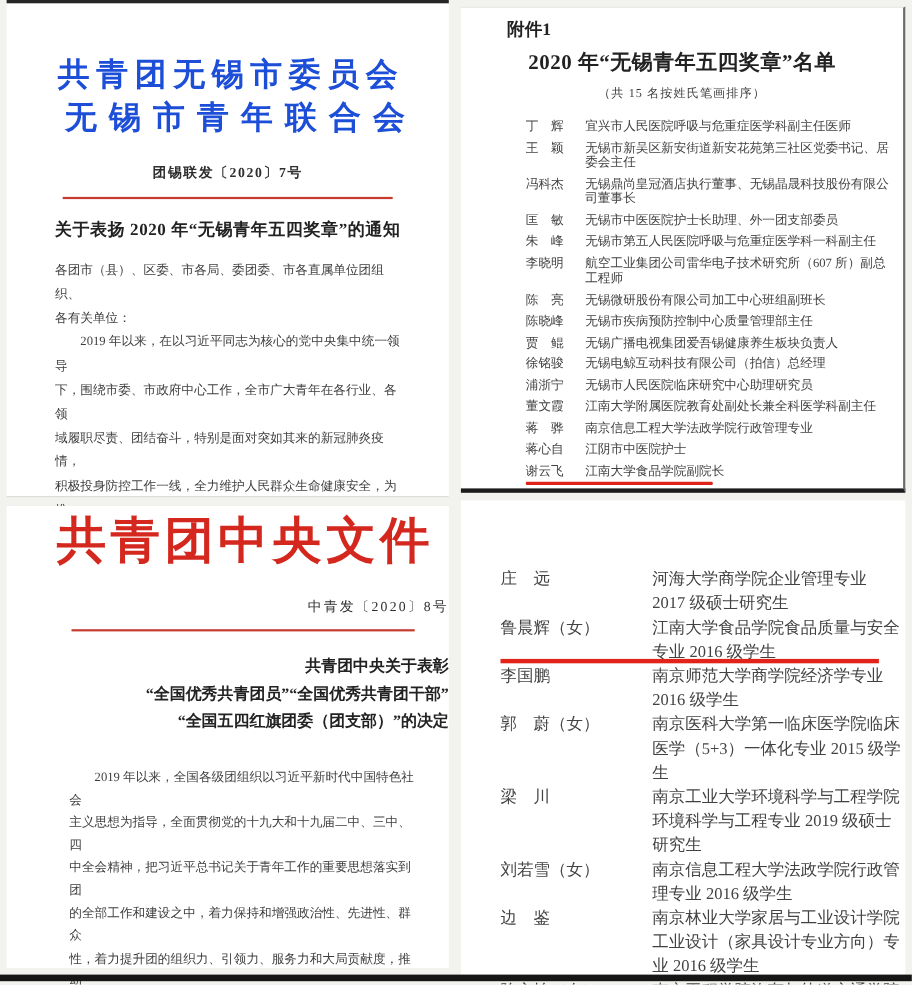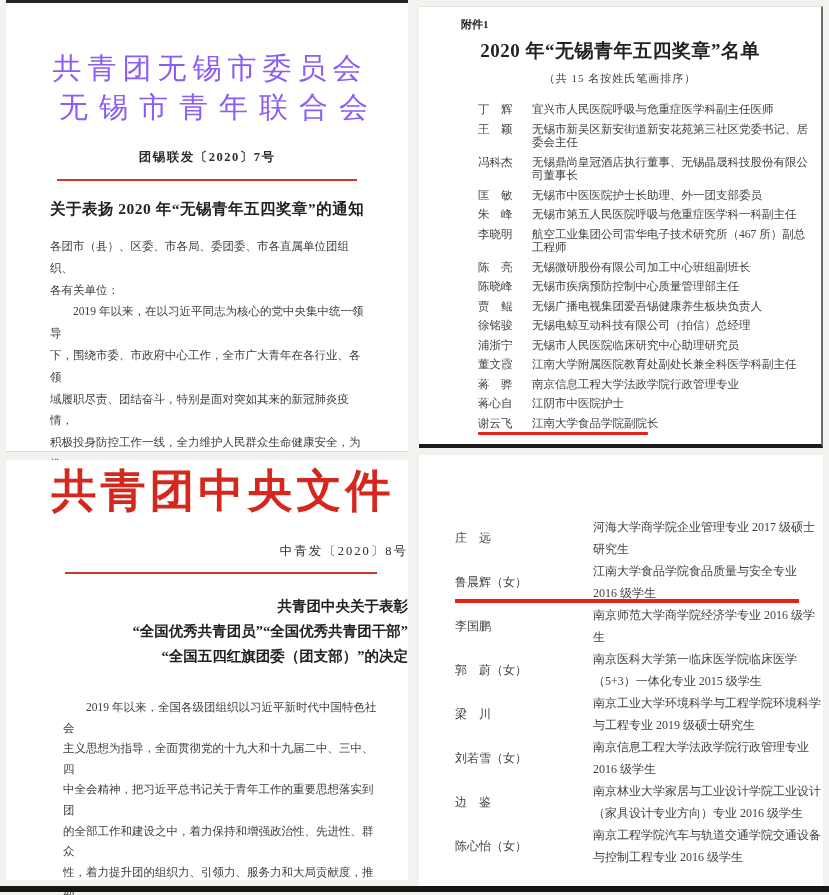--- a/index.html
+++ b/index.html
@@ -8,39 +8,39 @@
     position:relative;
     background:#f2f2ef;
     font-family:"Liberation Serif","DejaVu Serif",serif;
     overflow:hidden;
   }
   .page { position:absolute; background:#ffffff; }
 
   
   .page-tl { left:6px; top:0; width:402px; height:452px;
              border-top:3px solid #262626; border-bottom:1px solid #d8d8d4; }
-  .org-title { margin-top:46px; text-align:center; color:#8b5cf6; font-weight:normal;
+  .org-title { margin-top:46px; text-align:center; color:#1d4ed8; font-weight:bold;
                font-size:29px; line-height:39px; }
   .org-line-1 { letter-spacing:6px; padding-left:6px; }
   .org-line-2 { letter-spacing:11px; padding-left:24px; }
   .docnum-tl { margin-top:22px; text-align:center; font-size:12.5px;
                letter-spacing:1.5px; color:#2e2e2e; font-weight:bold; }
   .rule-tl { width:300px; height:2px; background:#c63b2e; margin:13px auto 0; }
   .notice-title-tl { margin-top:18px; text-align:center; font-size:15.5px;
                      font-weight:bold; color:#222; letter-spacing:0.5px; }
   .body-tl { width:314px; margin:16px auto 0; font-size:11.5px; line-height:21.8px;
              color:#3e3e3e; }
   .pageno-tl { text-align:right; padding-right:62px; margin-top:4px;
                font-size:11px; color:#3e3e3e; }
 
   
   .page-tr { left:419px; top:6px; width:404px; height:442px;
              border-bottom:4px solid #1c1c1c; border-right:2px solid #6b6b6b;
              border-top:1px solid #e2e2de; }
-  .att-label { margin:10px 0 0 42px; font-weight:bold; font-size:11px; color:#222; }
+  .att-label { margin:10px 0 0 42px; font-weight:bold; font-size:16px; color:#222; }
   .title-tr { text-align:center; font-size:19px; font-weight:bold; color:#222;
               margin-top:6px; letter-spacing:0.5px; }
   .subtitle-tr { text-align:center; font-size:11px; margin-top:7px; color:#3e3e3e;
                  letter-spacing:1px; }
   .list-tr { margin:17px 12px 0 59px; }
   .tr-row { display:flex; margin-bottom:6px; position:relative;
             font-size:11.5px; line-height:13.5px; color:#424242; }
   .tr-row .name { width:46px; flex:none; margin-right:8px; white-space:nowrap; }
   .tr-row .desc { width:286px; }
   .tr-underline { position:absolute; left:0; bottom:-5px; width:170px; height:3px;
@@ -54,22 +54,22 @@
                letter-spacing:2px; color:#2e2e2e; }
   .rule-bl { width:312px; height:2px; background:#c63b2e; margin:12px auto 0; }
   .decision-title-bl { margin-top:20px; text-align:right; font-size:14.5px;
                        font-weight:bold; color:#222; line-height:25px; }
   .body-bl { width:316px; margin:28px auto 0; font-size:11.5px; line-height:20.6px;
              color:#3e3e3e; }
 
   
   .page-br { left:419px; top:455px; width:404px; height:433px; }
   .list-br { margin:61px 0 0 36px; }
-  .br-row { display:flex; position:relative; font-size:12px; line-height:22px;
-            color:#424242;align-items:center; }
+  .br-row { display:flex; position:relative; font-size:15px; line-height:22px;
+            color:#424242; }
   .br-row .name { width:138px; flex:none; }
   .br-row .desc { width:228px; }
   .br-underline { position:absolute; left:0; bottom:1px; width:344px; height:4px;
                   background:#e2231a; }
 
   
   .bottom-bar { position:absolute; left:0; top:886px; width:829px; height:6px;
                 background:#161616; }
 </style>
 </head>
@@ -137,21 +137,21 @@
       </div>
 
       <div class="tr-row">
         <span class="name">朱　峰</span>
         <span class="desc">无锡市第五人民医院呼吸与危重症医学科一科副主任</span>
 
       </div>
 
       <div class="tr-row">
         <span class="name">李晓明</span>
-        <span class="desc">航空工业集团公司雷华电子技术研究所（467 所）副总工程师</span>
+        <span class="desc">航空工业集团公司雷华电子技术研究所（607 所）副总工程师</span>
 
       </div>
 
       <div class="tr-row">
         <span class="name">陈　亮</span>
         <span class="desc">无锡微研股份有限公司加工中心班组副班长</span>
 
       </div>
 
       <div class="tr-row">

